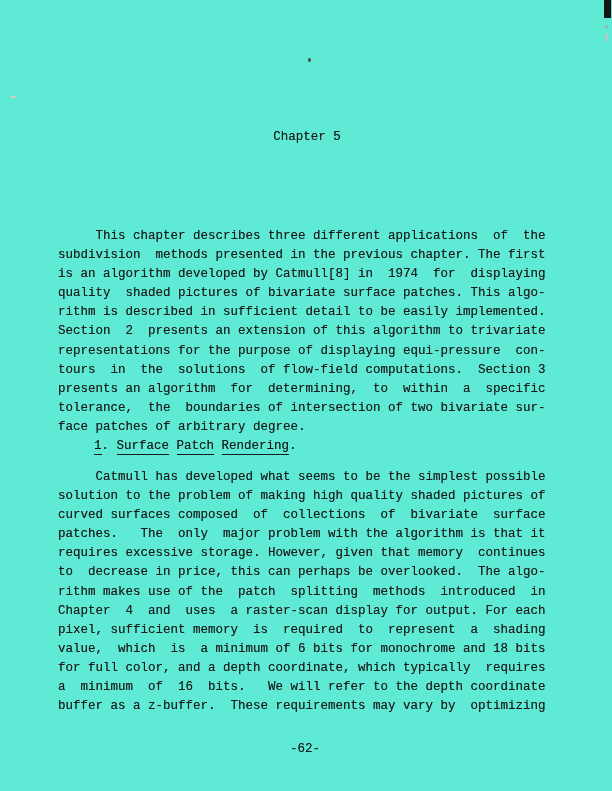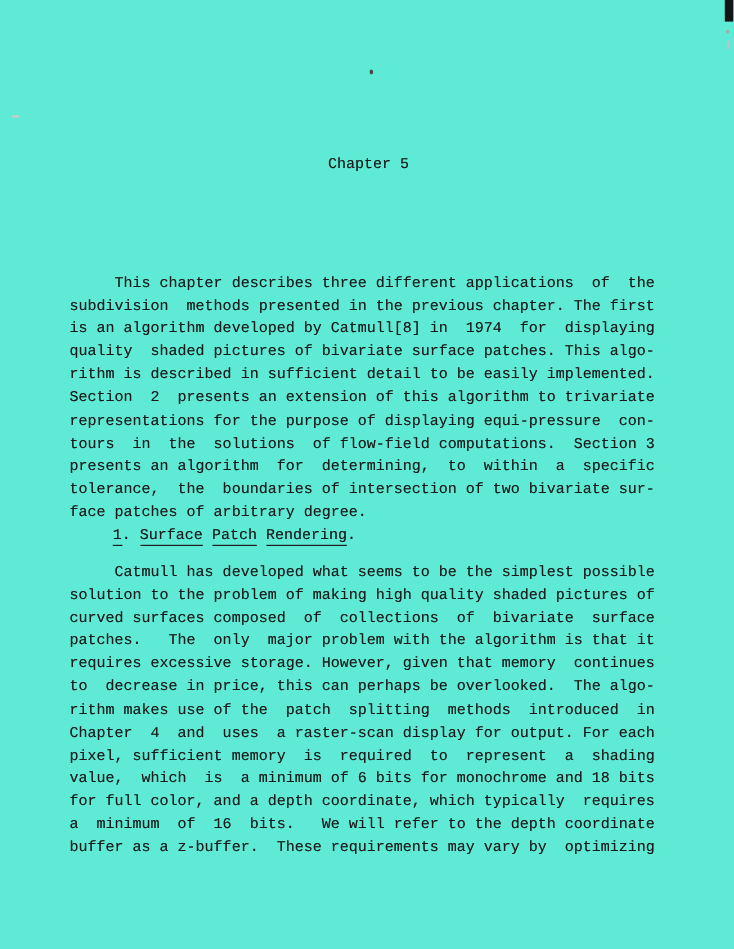--- a/index.html
+++ b/index.html
@@ -120,14 +120,15 @@
   <div class="typed centered title-block">
     <div class="line">Chapter 5</div>
   </div>
 
   <div class="typed para-1"><div class="line">     This chapter describes three different applications  of  the</div><div class="line">subdivision  methods presented in the previous chapter. The first</div><div class="line">is an algorithm developed by Catmull[8] in  1974  for  displaying</div><div class="line">quality  shaded pictures of bivariate surface patches. This algo-</div><div class="line">rithm is described in sufficient detail to be easily implemented.</div><div class="line">Section  2  presents an extension of this algorithm to trivariate</div><div class="line">representations for the purpose of displaying equi-pressure  con-</div><div class="line">tours  in  the  solutions  of flow-field computations.  Section 3</div><div class="line">presents an algorithm  for  determining,  to  within  a  specific</div><div class="line">tolerance,  the  boundaries of intersection of two bivariate sur-</div><div class="line">face patches of arbitrary degree.</div></div>
 
   <div class="typed section-heading"><div class="line"><span class="u">1</span><span>. </span><span class="u">Surface</span><span> </span><span class="u">Patch</span><span> </span><span class="u">Rendering</span><span>.</span></div></div>
 
   <div class="typed para-2"><div class="line">     Catmull has developed what seems to be the simplest possible</div><div class="line">solution to the problem of making high quality shaded pictures of</div><div class="line">curved surfaces composed  of  collections  of  bivariate  surface</div><div class="line">patches.   The  only  major problem with the algorithm is that it</div><div class="line">requires excessive storage. However, given that memory  continues</div><div class="line">to  decrease in price, this can perhaps be overlooked.  The algo-</div><div class="line">rithm makes use of the  patch  splitting  methods  introduced  in</div><div class="line">Chapter  4  and  uses  a raster-scan display for output. For each</div><div class="line">pixel, sufficient memory  is  required  to  represent  a  shading</div><div class="line">value,  which  is  a minimum of 6 bits for monochrome and 18 bits</div><div class="line">for full color, and a depth coordinate, which typically  requires</div><div class="line">a  minimum  of  16  bits.   We will refer to the depth coordinate</div><div class="line">buffer as a z-buffer.  These requirements may vary by  optimizing</div></div>
 
+  <div class="typed centered page-number">-62-</div>
 
 </div>
 
 </body></html>

